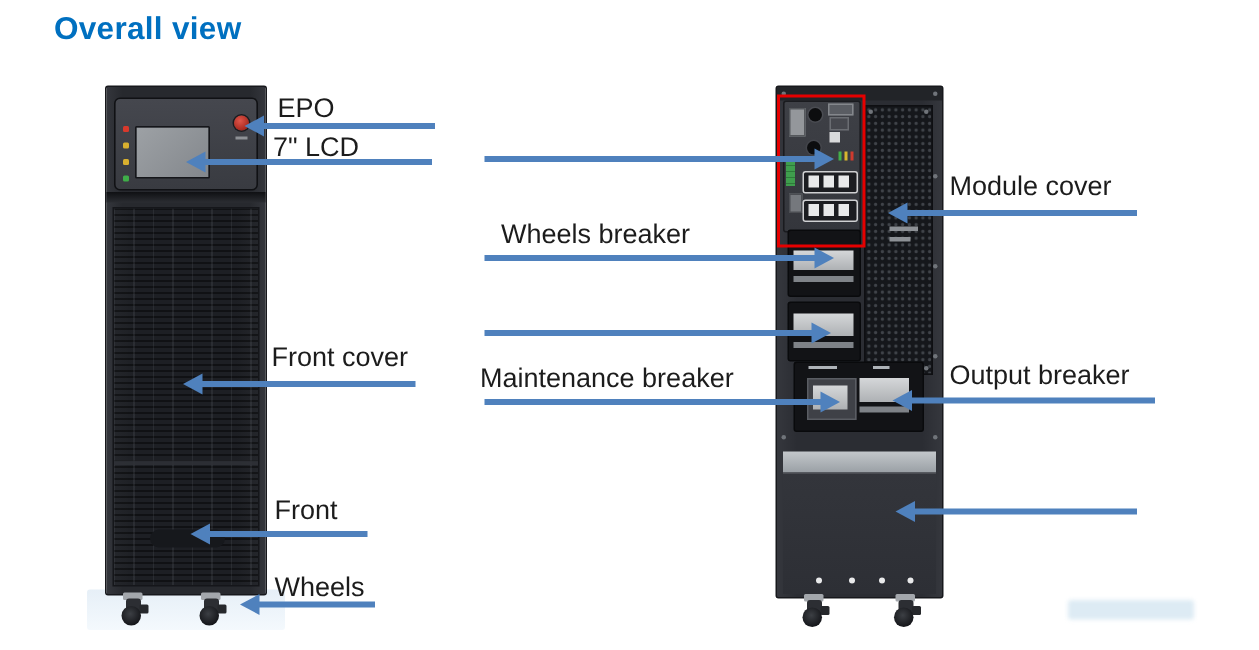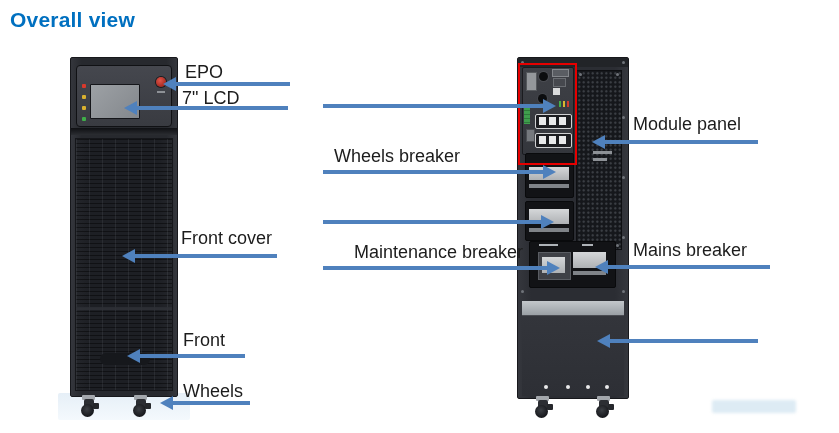--- a/index.html
+++ b/index.html
@@ -1,21 +1,21 @@
 <!DOCTYPE html>
 <html style="--title-color: #0070c0; --arrow-color: #4f81bd; --highlight-color: #e60000; --led-red: #d8392c; --led-yellow: #d9b02f; --led-green: #3fae49;"><head>
 <meta charset="utf-8">
 <style>
   html,body { margin:0; padding:0; background:#ffffff; }
   .stage {
     position:relative; width:839px; height:433px; background:#ffffff;
     overflow:hidden; font-family:"Liberation Sans","DejaVu Sans",sans-serif;
   }
   .title {
-    position:absolute; left:10px; top:8px; font-size:21px; font-weight:bold;
+    position:absolute; left:36px; top:8px; font-size:21px; font-weight:bold;
     color:var(--title-color,#0070c0); letter-spacing:0.2px;
   }
   .callout {
     position:absolute; font-size:18px; color:#1c1c1c; white-space:nowrap; line-height:1.05;
   }
   
   .arrow { position:absolute; height:14px; z-index:30; }
   .arrow .shaft { position:absolute; top:5px; height:4px; background:var(--arrow-color,#4f81bd); }
   .arrow.head-left .shaft { left:10px; right:0; }
   .arrow.head-right .shaft { left:0; right:10px; }
@@ -294,18 +294,18 @@
   <div class="arrow head-left" style="left:597px; top:334px; width:161px;">
       <span class="shaft"></span>
     </div>
 
   <div class="callout lbl" style="left:185px; top:63px;">EPO</div>
   <div class="callout lbl" style="left:182px; top:89px;">7" LCD</div>
   <div class="callout lbl" style="left:181px; top:229px;">Front cover</div>
   <div class="callout lbl" style="left:183px; top:331px;">Front</div>
   <div class="callout lbl" style="left:183px; top:382px;">Wheels</div>
   <div class="callout lbl" style="left:334px; top:147px;">Wheels breaker</div>
-  <div class="callout lbl" style="left:354px; top:243px;">Maintenance breaker</div>
-  <div class="callout lbl" style="left:633px; top:115px;">Module panel</div>
-  <div class="callout lbl" style="left:633px; top:241px;">Mains breaker</div>
+  <div class="callout lbl" style="left:320px; top:243px;">Maintenance breaker</div>
+  <div class="callout lbl" style="left:633px; top:115px;">Module cover</div>
+  <div class="callout lbl" style="left:633px; top:241px;">Output breaker</div>
 
   <div class="watermark"></div>
 </div>
 
 </body></html>

